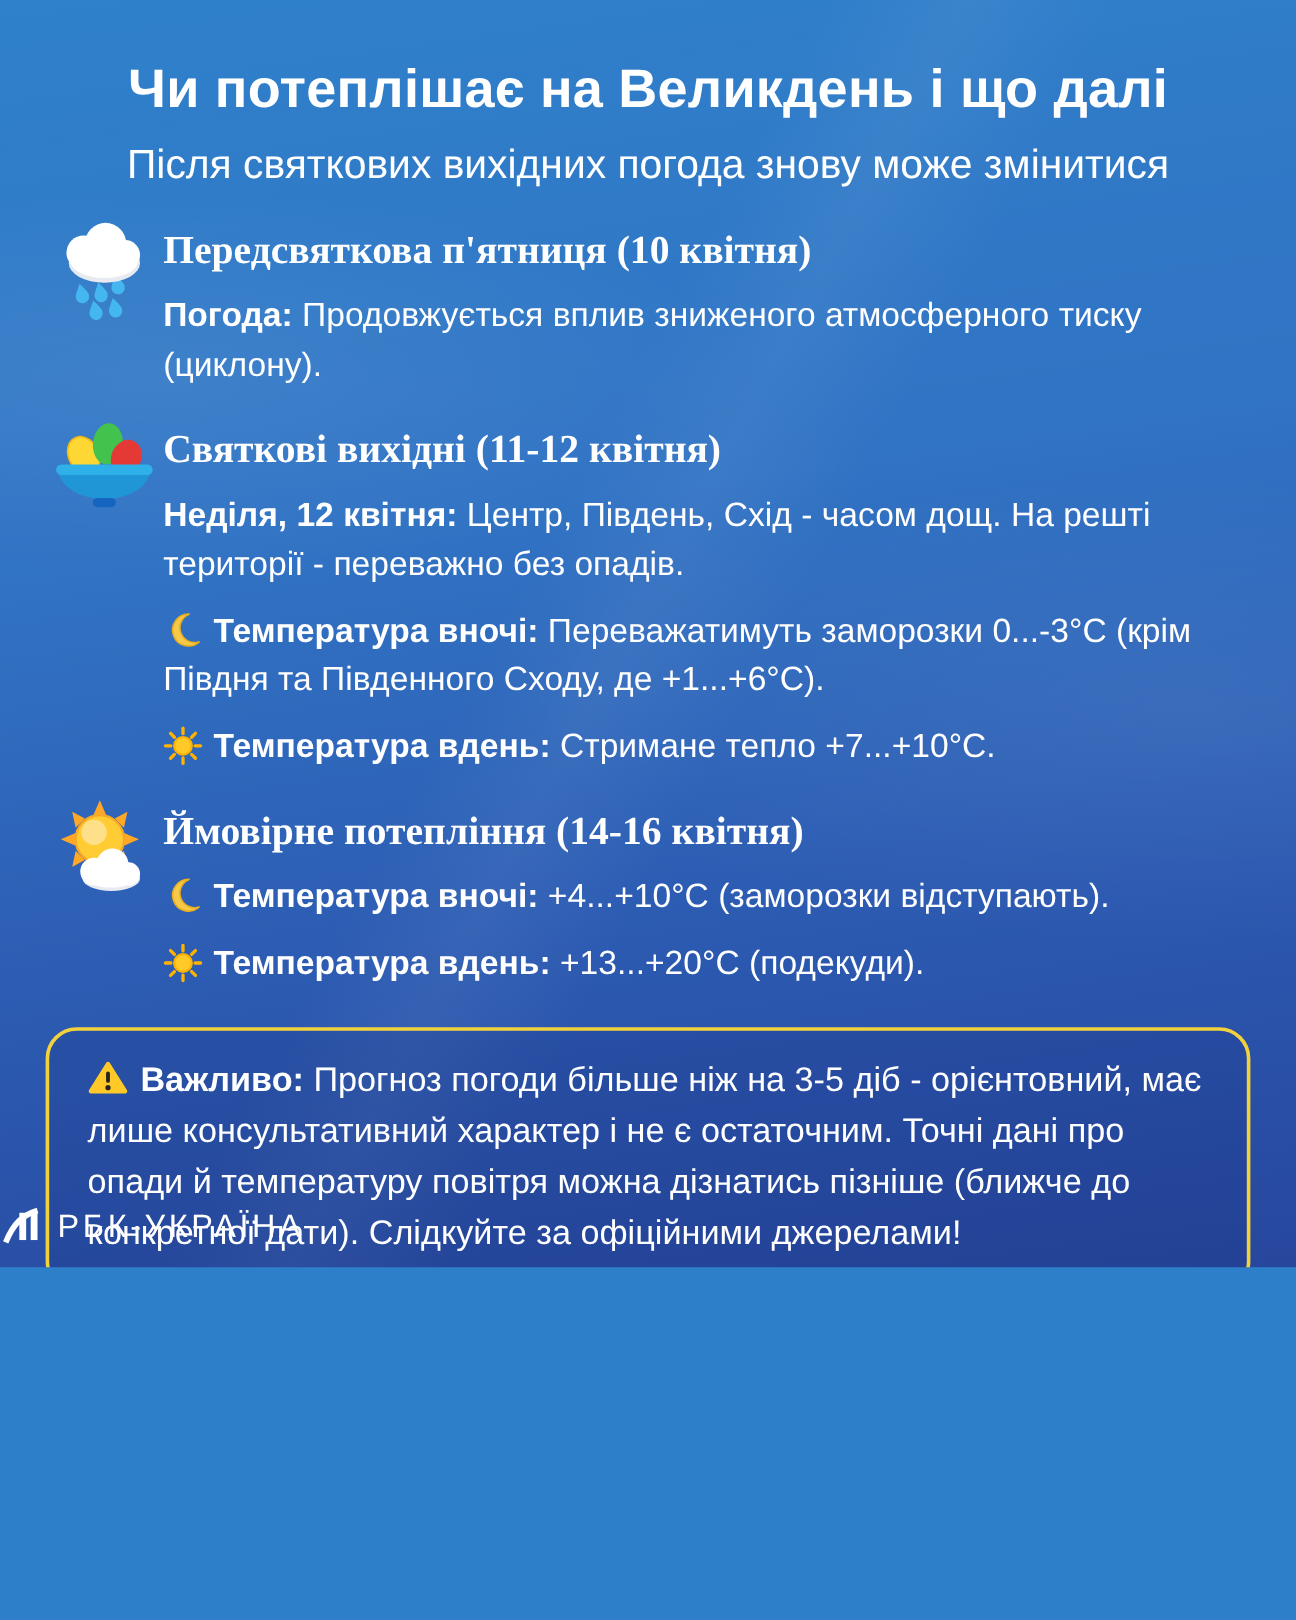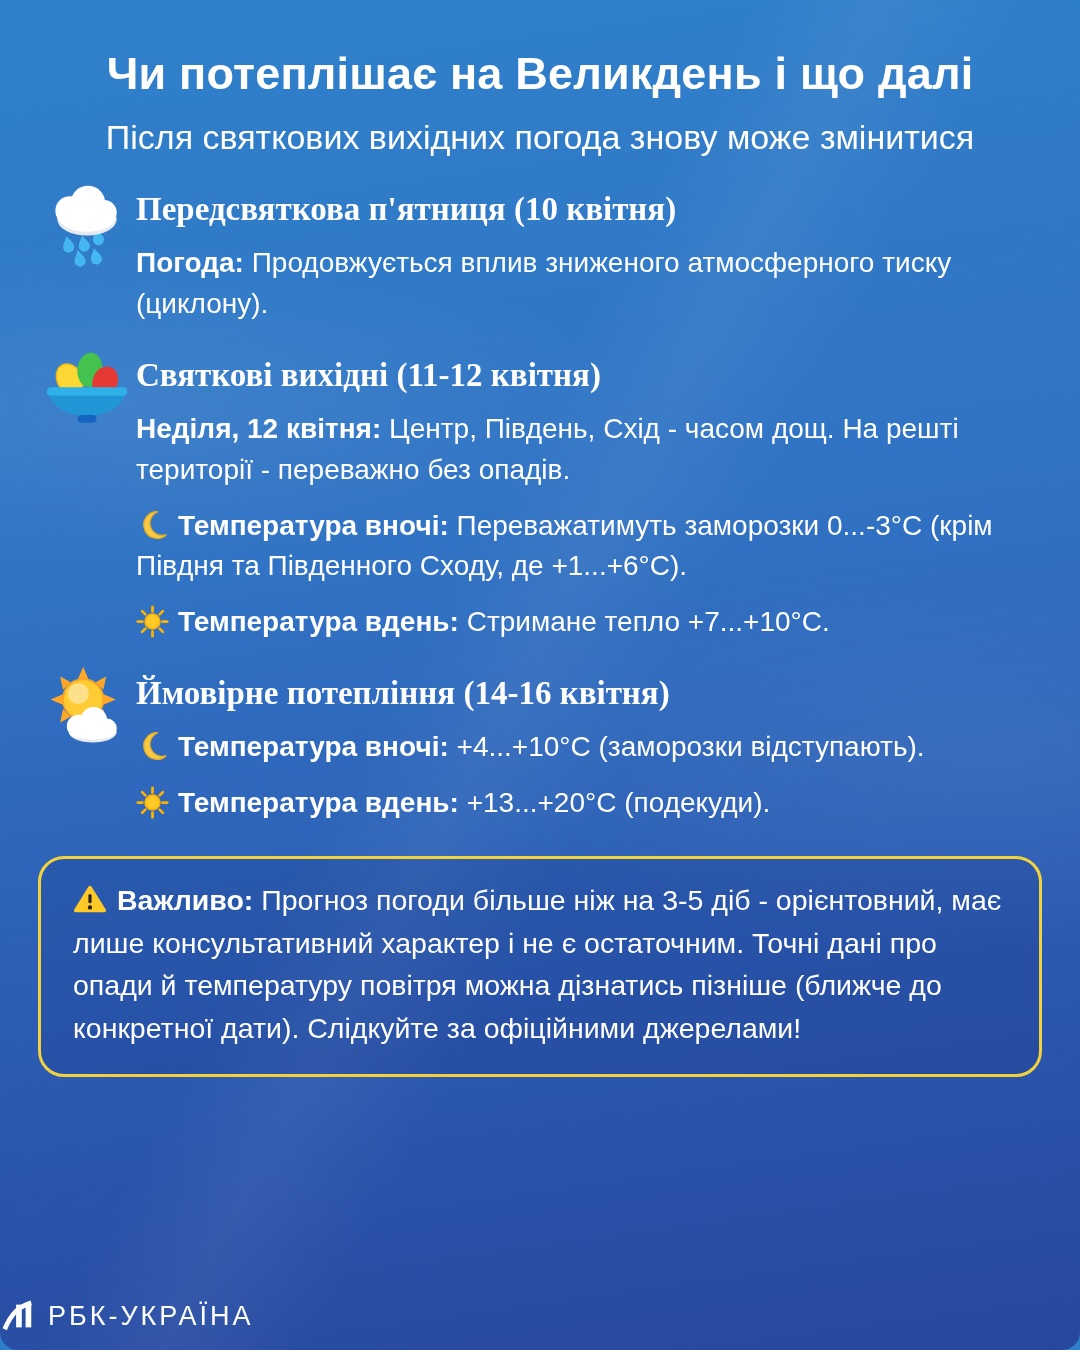--- a/index.html
+++ b/index.html
@@ -5,24 +5,23 @@
   html,body{margin:0;padding:0;}
   body{
     width:1080px;height:1350px;
     font-family:"Liberation Sans","DejaVu Sans",sans-serif;
     color:#ffffff;
     background:#2e7fc9;
     overflow:hidden;
   }
   .page{
     position:relative;
-    width:1080px;height:1350px;
+    width:1080px;height:1056px;
     background:linear-gradient(172deg,#2f81cb 0%,#3173c4 40%,#2c5bb2 70%,#27479d 100%);
     overflow:hidden;
-    border-radius:18px;
   }
   .glow{
     position:absolute;inset:0;pointer-events:none;
     background:
       radial-gradient(ellipse 820px 260px at 12% 30%, rgba(255,255,255,0.07), transparent 62%),
       radial-gradient(ellipse 950px 330px at 92% 56%, rgba(255,255,255,0.06), transparent 60%),
       linear-gradient(118deg, transparent 42%, rgba(255,255,255,0.05) 49%, transparent 57%);
   }
   .wrap{position:relative;padding:36px 38px 0;}
   .title{

